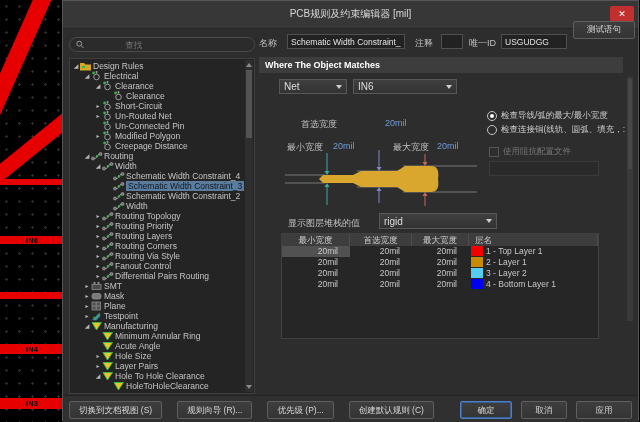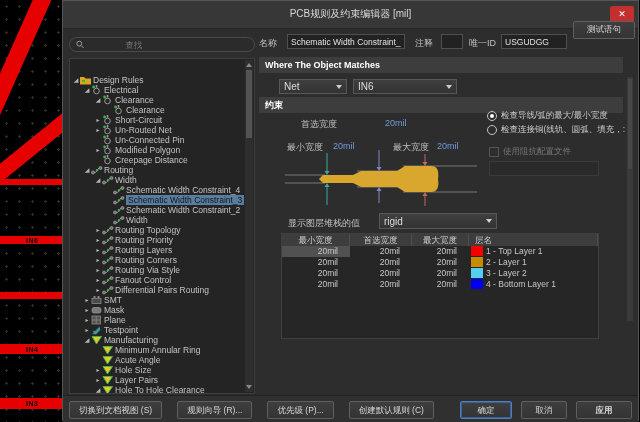--- a/index.html
+++ b/index.html
@@ -18,21 +18,21 @@
   #title{position:absolute;left:0;right:0;top:0;text-align:center;line-height:26px;font-size:10px;color:#d6d6d6;}
   #closebtn{position:absolute;right:4px;top:5px;width:24px;height:16px;background:#c22f2f;border-radius:2px;
             color:#fff;font-size:9px;font-weight:bold;text-align:center;line-height:16px;cursor:pointer;}
   
   #search{position:absolute;left:6px;top:36px;width:186px;height:15px;background:#2b2b2b;border:1px solid #4a4a4a;
           border-radius:8px;box-sizing:border-box;display:flex;align-items:center;gap:36px;}
   #search input{background:none;border:none;outline:none;color:#9a9a9a;font-size:8.5px;width:140px;
           font-family:"Liberation Sans","DejaVu Sans",sans-serif;}
   #search svg{margin:0 3px 0 6px;}
   #tree{position:absolute;left:6px;top:57px;width:186px;height:336px;background:#242424;border:1px solid #3e3e3e;
-        box-sizing:border-box;overflow:hidden;padding-top:16px;}
+        box-sizing:border-box;overflow:hidden;padding-top:2px;}
   .titem{height:10px;line-height:10px;font-size:8.5px;color:#c4c4c4;white-space:nowrap;display:flex;align-items:center;cursor:default;}
   .titem .arrow{display:inline-block;width:8px;font-size:6px;color:#b5b5b5;text-align:center;flex:0 0 8px;}
   .titem .ticon{display:inline-block;width:13px;flex:0 0 13px;height:10px;}
   .titem .tlabel{overflow:hidden;}
   .titem.sel .tlabel{background:#5b7d9d;color:#0d1622;padding:0 2px;}
   #treescroll{position:absolute;right:1px;top:1px;bottom:1px;width:8px;background:#2e2e2e;}
   #treescroll .thumb{position:absolute;left:1px;right:1px;top:10px;height:68px;background:#535353;}
   .scrolltri{position:absolute;left:1px;width:0;height:0;border-left:3px solid transparent;border-right:3px solid transparent;}
   .tri-up{top:3px;border-bottom:4px solid #8a8a8a;}
   .tri-dn{bottom:3px;border-top:4px solid #8a8a8a;}
@@ -428,21 +428,20 @@
     <div class="secbar" style="top:56px;">Where The Object Matches</div>
     <div class="dd" style="left:216px;top:78px;width:68px;height:15px;">
       <span class="ddval">Net</span>
       <span class="chev"></span>
     </div>
     <div class="dd" style="left:290px;top:78px;width:104px;height:15px;">
       <span class="ddval">IN6</span>
       <span class="chev"></span>
     </div>
 
-    <div class="secbar" style="top:96px;">约束</div>
 
     <div class="flabel" style="left:238px;top:117px;">首选宽度</div>
     <div class="mval" style="left:322px;top:117px;">20mil</div>
     <div class="flabel" style="left:224px;top:140px;">最小宽度</div>
     <div class="mval" style="left:270px;top:140px;">20mil</div>
     <div class="flabel" style="left:330px;top:140px;">最大宽度</div>
     <div class="mval" style="left:374px;top:140px;">20mil</div>
 
     <svg id="tracefig" style="position:absolute;left:212px;top:148px;" width="210" height="60" viewBox="0 0 210 60">
       <g stroke="#8a8a8a" stroke-width="0.8">
@@ -540,17 +539,17 @@
     <div id="footer">
       <div id="fleft">
         <button class="btn">切换到文档视图 (S)</button>
         <button class="btn">规则向导 (R)...</button>
         <button class="btn">优先级 (P)...</button>
         <button class="btn">创建默认规则 (C)</button>
       </div>
       <div id="fright">
         <button class="btn okbtn" style="width:52px;">确定</button>
         <button class="btn" style="width:46px;">取消</button>
-        <button class="btn" style="width:56px;font-weight:bold;">应用</button>
+        <button class="btn" style="width:56px;">应用</button>
       </div>
     </div>
   </div>
 </div>
 
 </body></html>

